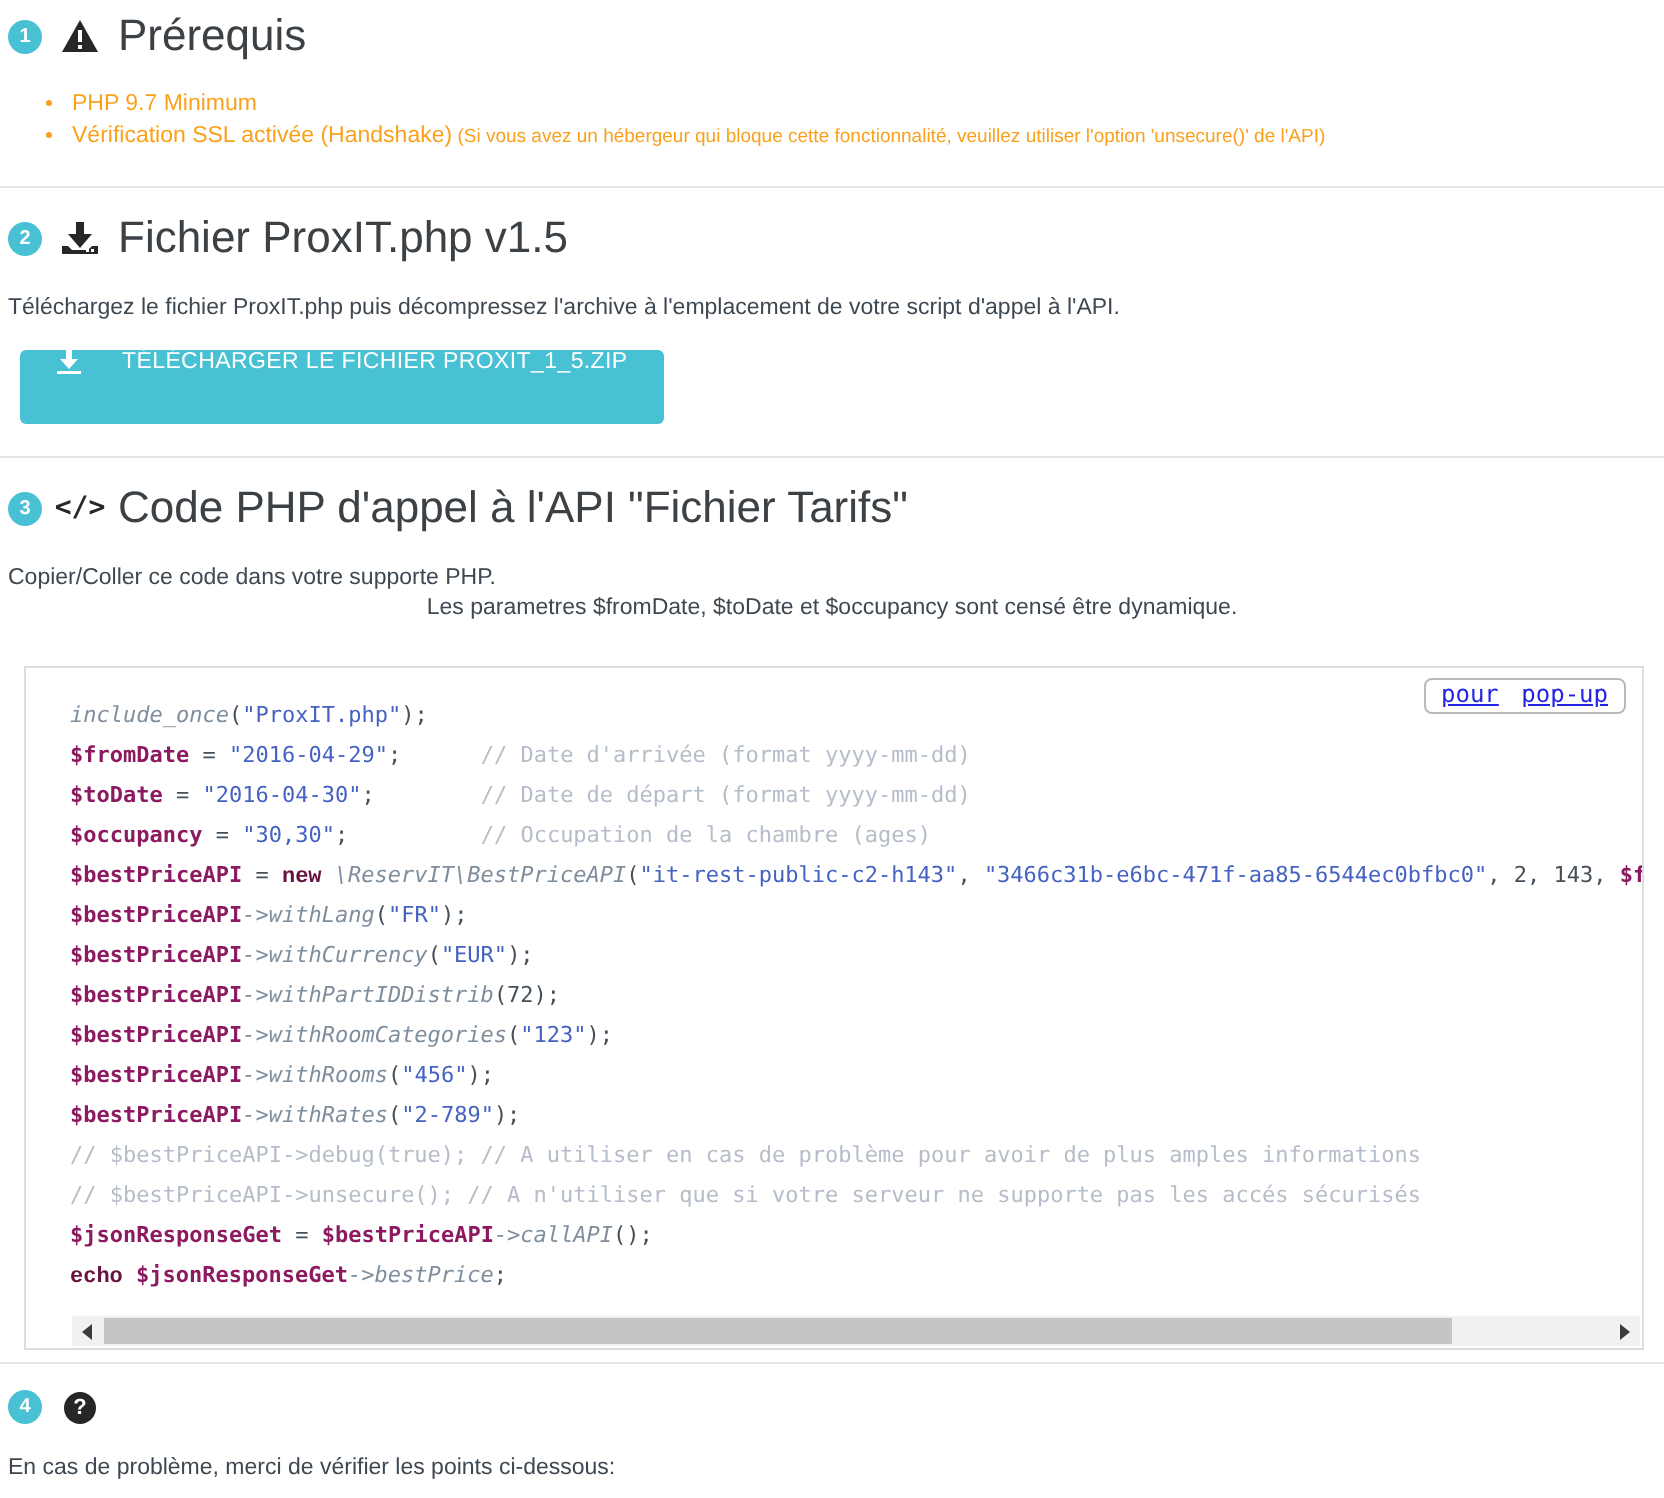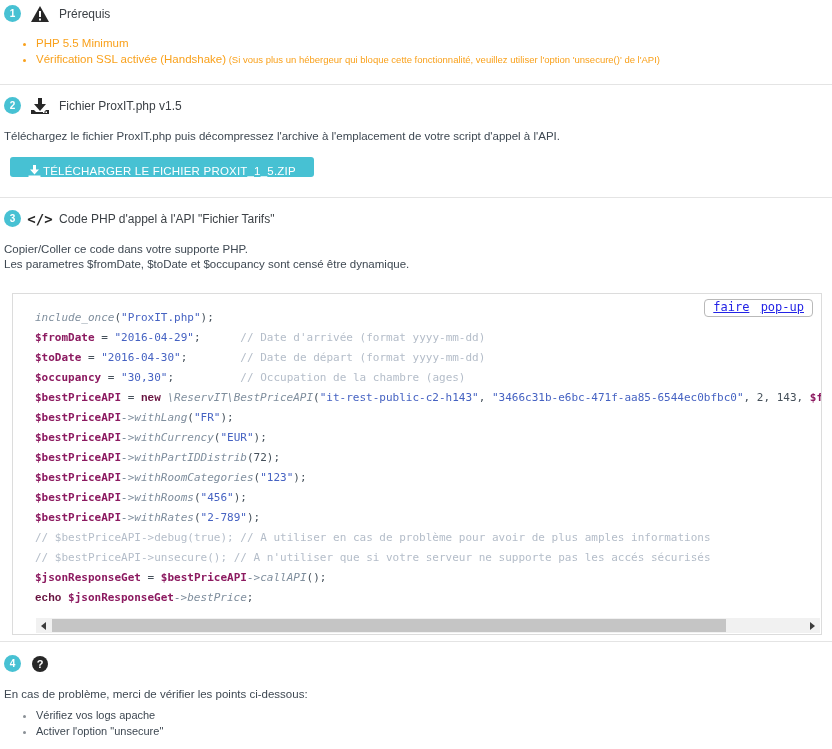--- a/index.html
+++ b/index.html
@@ -17,21 +17,21 @@
   .heading { display:flex; align-items:center; gap:9px; margin:0; }
   .h1 { margin-top:5px; }
   .badge {
     width:17px; height:17px; border-radius:50%;
     background:#47c1d3; color:#fff;
     font-size:10px; font-weight:bold;
     display:flex; align-items:center; justify-content:center;
     flex:0 0 17px;
   }
   .h-icon { display:flex; align-items:center; justify-content:center; width:20px; color:#272727; }
-  .h-title { font-size:12px; color:#3c4146; letter-spacing:0; }
+  .h-title { font-size:22px; color:#3c4146; letter-spacing:0; }
   .code-glyph { font-family:"DejaVu Sans Mono", monospace; font-size:14px; font-weight:bold; color:#272727; }
   .q-circle {
     width:16px; height:16px; border-radius:50%; background:#272727; color:#fff;
     font-size:11px; font-weight:bold; display:flex; align-items:center; justify-content:center;
   }
 
   hr.divider { border:none; border-top:1px solid #e4e4e4; margin:16px 0 0 0; }
 
   
   ul.prereq { margin:13px 0 0 0; padding-left:32px; }
@@ -39,22 +39,22 @@
   ul.prereq li::marker { color:#f9a11c; }
   .note { font-size:9.5px; }
 
   
   p.body-text { font-size:11.5px; line-height:15px; margin:15px 0 0 0; }
 
   
   .dl-button {
     margin:13px 0 0 6px;
     background:#47c1d3; color:#fff; border:none; border-radius:3px;
-    height:20px; min-width:280px;
-    display:inline-flex; align-items:flex-end; justify-content:center; gap:2px;
+    height:37px; min-width:280px;
+    display:inline-flex; align-items:flex-start; justify-content:center; gap:20px;
     font-family:"Liberation Sans", sans-serif;
     font-size:11.5px; letter-spacing:0.2px;
     cursor:pointer; padding:0 18px;
   }
 
   
   .code-wrap {
     position:relative;
     margin:21px 6px 0 8px;
     border:1px solid #dcdcdc;
@@ -118,22 +118,22 @@
       <span class="h-icon">
         <svg width="18" height="16" viewBox="0 0 18 16">
           <path d="M9 0 L18 16 L0 16 Z" fill="#272727"></path>
           <rect x="8" y="5" width="2" height="6" fill="#fff"></rect>
           <rect x="8" y="12.5" width="2" height="2" fill="#fff"></rect>
         </svg>
       </span>
       <span class="h-title">Prérequis</span>
     </div>
     <ul class="prereq">
-        <li><span>PHP 5.5 Minimum</span></li>
-        <li><span>Vérification SSL activée (Handshake)</span><span class="note"> (Si vous plus un hébergeur qui bloque cette fonctionnalité, veuillez utiliser l'option 'unsecure()' de l'API)</span></li>
+        <li><span>PHP 9.7 Minimum</span></li>
+        <li><span>Vérification SSL activée (Handshake)</span><span class="note"> (Si vous avez un hébergeur qui bloque cette fonctionnalité, veuillez utiliser l'option 'unsecure()' de l'API)</span></li>
       </ul>
   </div>
 
   <hr class="divider">
 
   <div class="section">
     <div class="heading" style="margin-top:12px;">
       <span class="badge">2</span>
       <span class="h-icon">
         <svg width="18" height="16" viewBox="0 0 18 16">
@@ -159,24 +159,24 @@
 
   <hr class="divider">
 
   <div class="section">
     <div class="heading" style="margin-top:12px;">
       <span class="badge">3</span>
       <span class="h-icon code-glyph">&lt;/&gt;</span>
       <span class="h-title">Code PHP d'appel à l'API "Fichier Tarifs"</span>
     </div>
     <p class="body-text" style="margin-bottom:0;">Copier/Coller ce code dans votre supporte PHP.</p>
-    <p class="body-text" style="margin-top:0;">Les parametres $fromDate, $toDate et $occupancy sont censé être dynamique.</p>
+    <p class="body-text" style="margin-top:0;text-align:center;">Les parametres $fromDate, $toDate et $occupancy sont censé être dynamique.</p>
 
     <div class="code-wrap">
-      <div class="code-links"><a href="#">faire</a> <a href="#">pop-up</a></div>
+      <div class="code-links"><a href="#">pour</a> <a href="#">pop-up</a></div>
       <div class="code-body"><div class="code-line"><span class="fn">include_once</span><span class="pln">(</span><span class="str">"ProxIT.php"</span><span class="pln">);</span></div><div class="code-line"><span class="var">$fromDate</span><span class="pln"> = </span><span class="str">"2016-04-29"</span><span class="pln">;      </span><span class="com">// Date d'arrivée (format yyyy-mm-dd)</span></div><div class="code-line"><span class="var">$toDate</span><span class="pln"> = </span><span class="str">"2016-04-30"</span><span class="pln">;        </span><span class="com">// Date de départ (format yyyy-mm-dd)</span></div><div class="code-line"><span class="var">$occupancy</span><span class="pln"> = </span><span class="str">"30,30"</span><span class="pln">;          </span><span class="com">// Occupation de la chambre (ages)</span></div><div class="code-line"><span class="var">$bestPriceAPI</span><span class="pln"> = </span><span class="kw">new</span><span class="fn"> \ReservIT\BestPriceAPI</span><span class="pln">(</span><span class="str">"it-rest-public-c2-h143"</span><span class="pln">, </span><span class="str">"3466c31b-e6bc-471f-aa85-6544ec0bfbc0"</span><span class="pln">, 2, 143, </span><span class="var">$fromDate</span></div><div class="code-line"><span class="var">$bestPriceAPI</span><span class="fn">-&gt;withLang</span><span class="pln">(</span><span class="str">"FR"</span><span class="pln">);</span></div><div class="code-line"><span class="var">$bestPriceAPI</span><span class="fn">-&gt;withCurrency</span><span class="pln">(</span><span class="str">"EUR"</span><span class="pln">);</span></div><div class="code-line"><span class="var">$bestPriceAPI</span><span class="fn">-&gt;withPartIDDistrib</span><span class="pln">(72);</span></div><div class="code-line"><span class="var">$bestPriceAPI</span><span class="fn">-&gt;withRoomCategories</span><span class="pln">(</span><span class="str">"123"</span><span class="pln">);</span></div><div class="code-line"><span class="var">$bestPriceAPI</span><span class="fn">-&gt;withRooms</span><span class="pln">(</span><span class="str">"456"</span><span class="pln">);</span></div><div class="code-line"><span class="var">$bestPriceAPI</span><span class="fn">-&gt;withRates</span><span class="pln">(</span><span class="str">"2-789"</span><span class="pln">);</span></div><div class="code-line"><span class="com">// $bestPriceAPI-&gt;debug(true); // A utiliser en cas de problème pour avoir de plus amples informations</span></div><div class="code-line"><span class="com">// $bestPriceAPI-&gt;unsecure(); // A n'utiliser que si votre serveur ne supporte pas les accés sécurisés</span></div><div class="code-line"><span class="var">$jsonResponseGet</span><span class="pln"> = </span><span class="var">$bestPriceAPI</span><span class="fn">-&gt;callAPI</span><span class="pln">();</span></div><div class="code-line"><span class="kw">echo </span><span class="var">$jsonResponseGet</span><span class="fn">-&gt;bestPrice</span><span class="pln">;</span></div></div>
       <div class="h-scrollbar">
         <span class="sb-btn">
             <span class="arr arr-left"></span>
           </span>
         <span class="sb-thumb"></span>
         <span class="sb-spacer"></span>
         <span class="sb-btn">
             <span class="arr arr-right"></span>
           </span>

